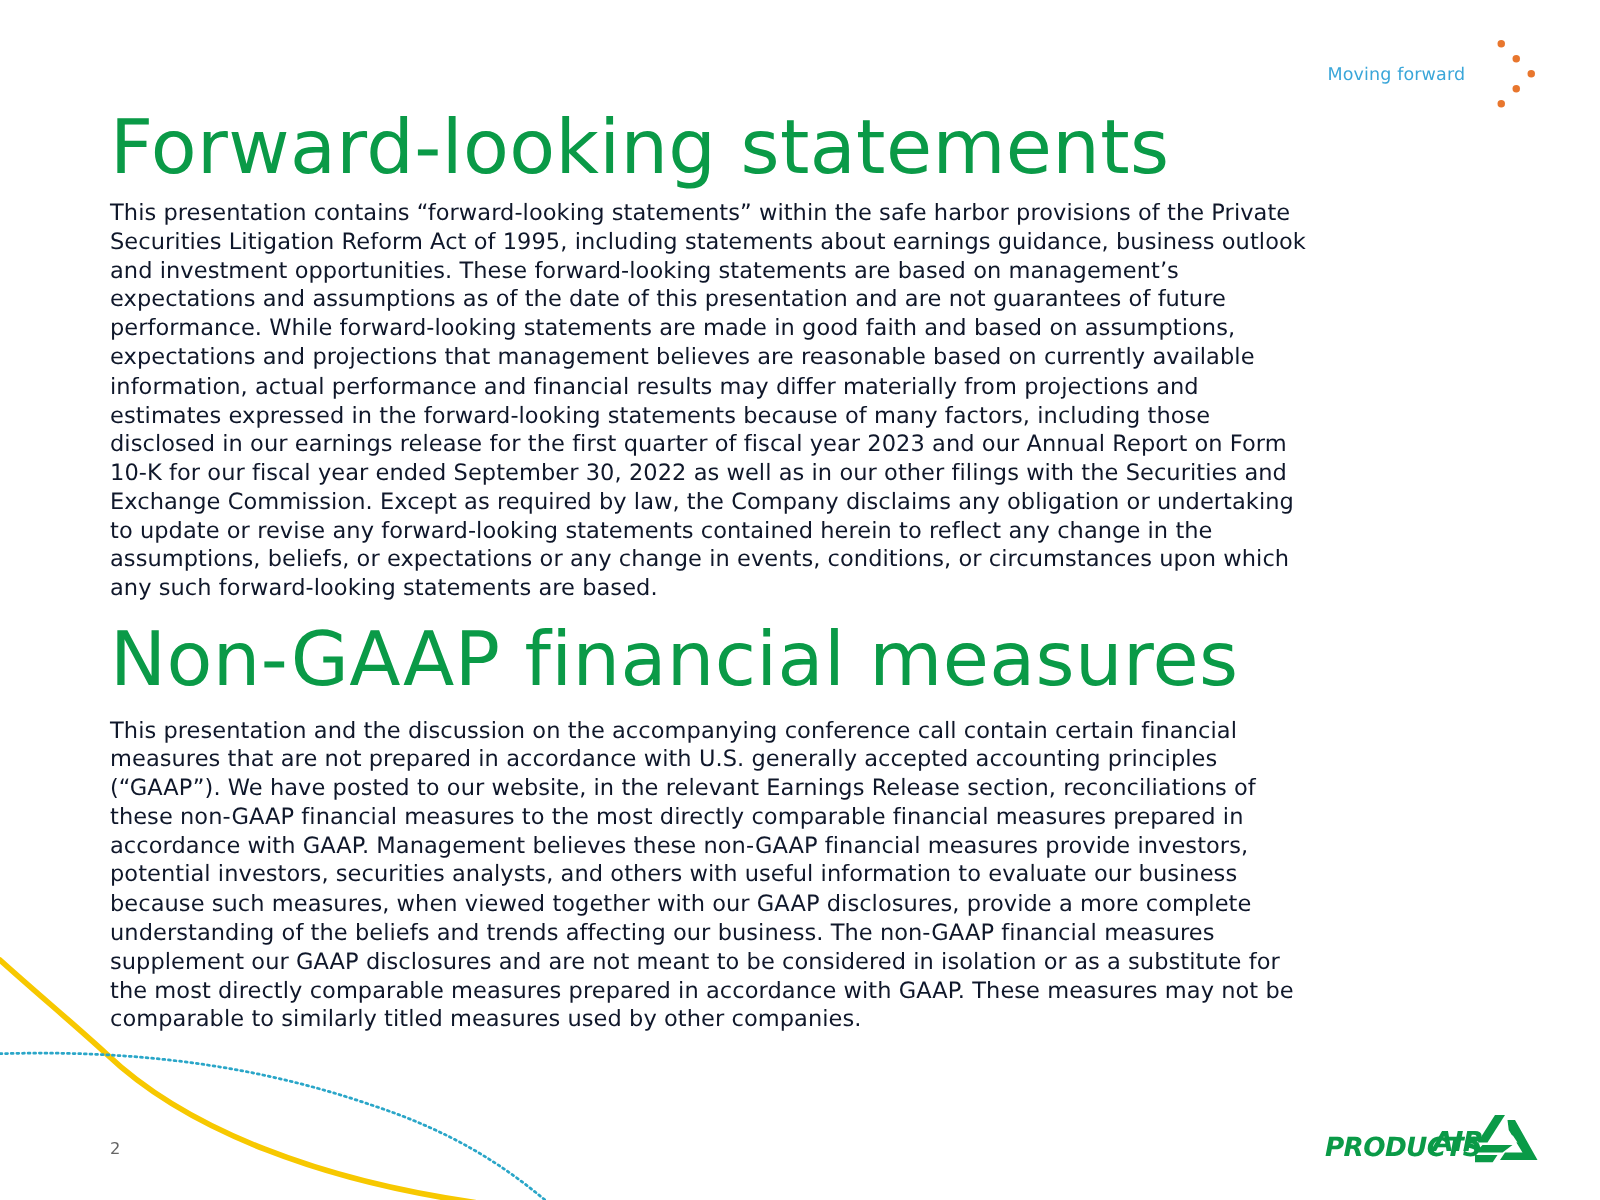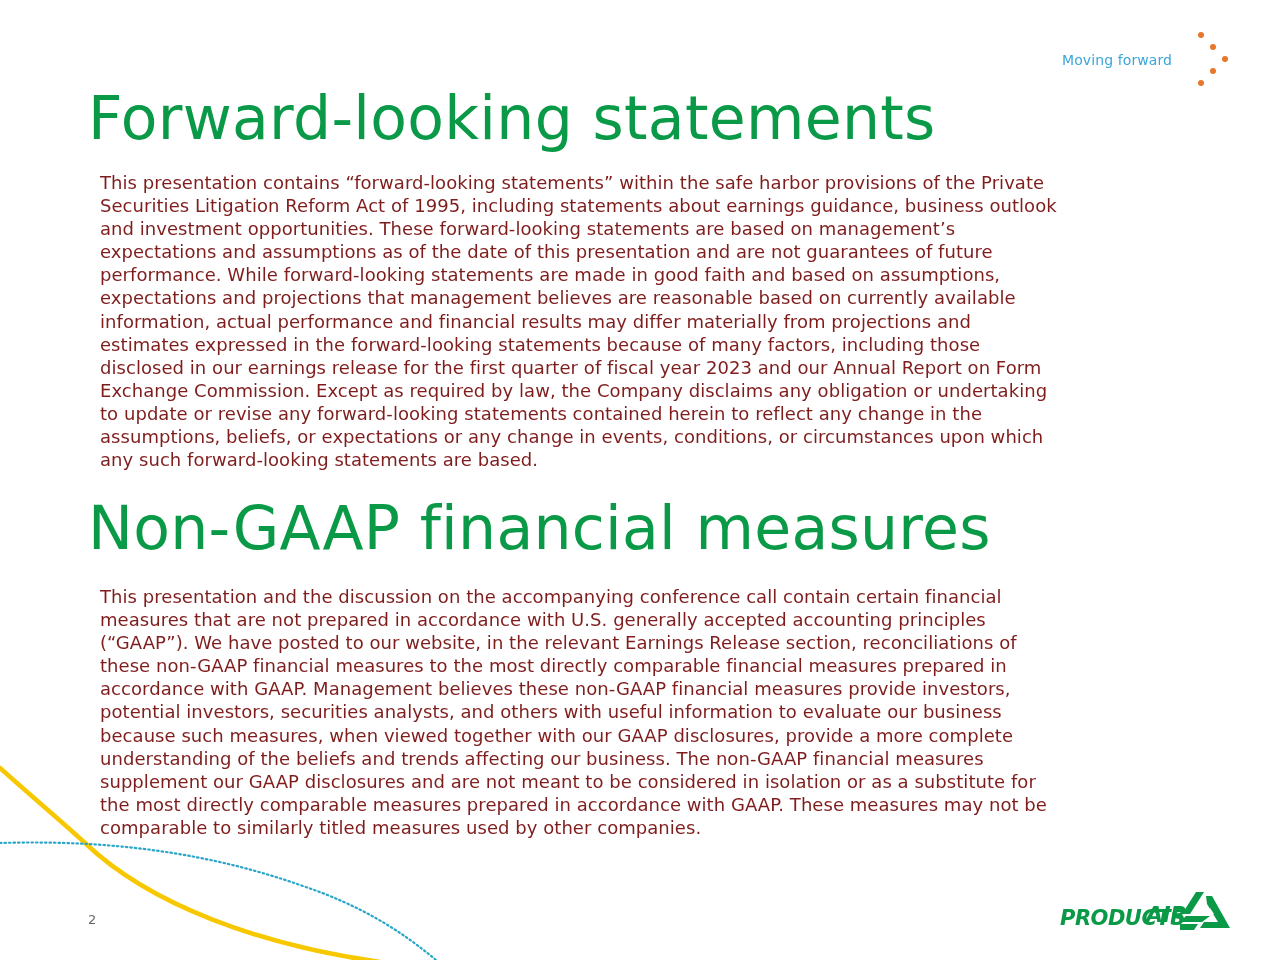--- a/index.html
+++ b/index.html
@@ -14,22 +14,22 @@
   }
   .dots { position: absolute; left: 1190px; top: 28px; width: 50px; height: 60px; }
   .heading {
     position: absolute; left: 88px; margin: 0;
     font-weight: normal; color: #0a9a47;
     font-size: 60px; line-height: 60px; letter-spacing: 0.3px; text-align: right;
   }
   #h1 { top: 88px; }
   #h2 { top: 498px; }
   .para {
-    position: absolute; left: 88px; width: 1150px; margin: 12px;
-    font-size: 18px; line-height: 23.1px; color: #7f1d1d;
+    position: absolute; left: 88px; width: 1150px; margin: 0;
+    font-size: 18px; line-height: 23.1px; color: #0f172a;
     letter-spacing: 0.05px;
   }
   .para span { display: block; white-space: nowrap; }
   #p1 { top: 159px; }
   #p2 { top: 573px; }
   .page-num {
     position: absolute; left: 88px; top: 912px;
     font-size: 13px; color: #666666;
   }
   .swoosh { position: absolute; left: 0; top: 0; width: 1280px; height: 960px; pointer-events: none; }
@@ -63,20 +63,21 @@
 <div id="p1" class="para">
   <span>This presentation contains “forward-looking statements” within the safe harbor provisions of the Private</span>
   <span>Securities Litigation Reform Act of 1995, including statements about earnings guidance, business outlook</span>
   <span>and investment opportunities. These forward-looking statements are based on management’s</span>
   <span>expectations and assumptions as of the date of this presentation and are not guarantees of future</span>
   <span>performance. While forward-looking statements are made in good faith and based on assumptions,</span>
   <span>expectations and projections that management believes are reasonable based on currently available</span>
   <span>information, actual performance and financial results may differ materially from projections and</span>
   <span>estimates expressed in the forward-looking statements because of many factors, including those</span>
   <span>disclosed in our earnings release for the first quarter of fiscal year 2023 and our Annual Report on Form</span>
+  <span>10-K for our fiscal year ended September 30, 2022 as well as in our other filings with the Securities and</span>
   <span>Exchange Commission.  Except as required by law, the Company disclaims any obligation or undertaking</span>
   <span>to update or revise any forward-looking statements contained herein to reflect any change in the</span>
   <span>assumptions, beliefs, or expectations or any change in events, conditions, or circumstances upon which</span>
   <span>any such forward-looking statements are based.</span>
 </div>
 
 <h1 id="h2" class="heading">Non-GAAP financial measures</h1>
 <div id="p2" class="para">
   <span>This presentation and the discussion on the accompanying conference call contain certain financial</span>
   <span>measures that are not prepared in accordance with U.S. generally accepted accounting principles</span>

